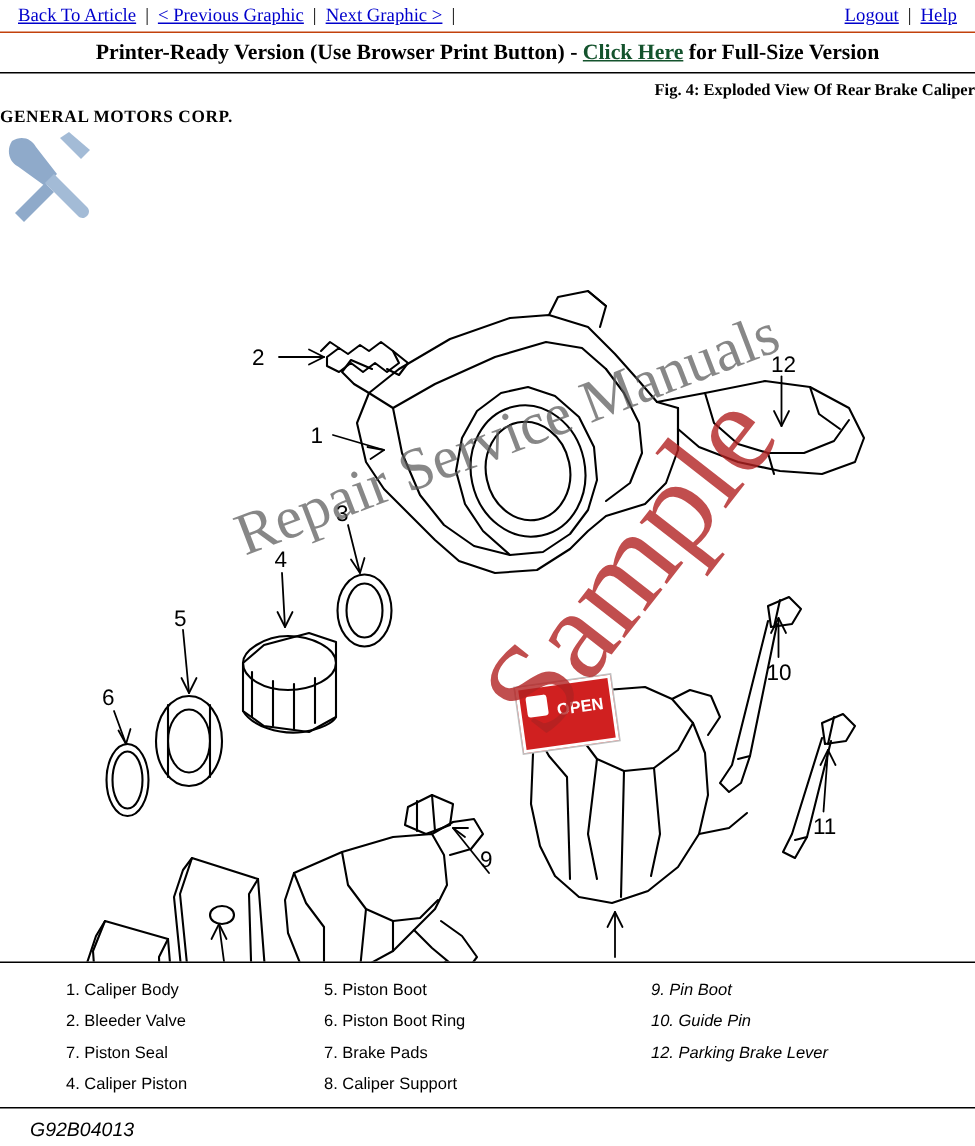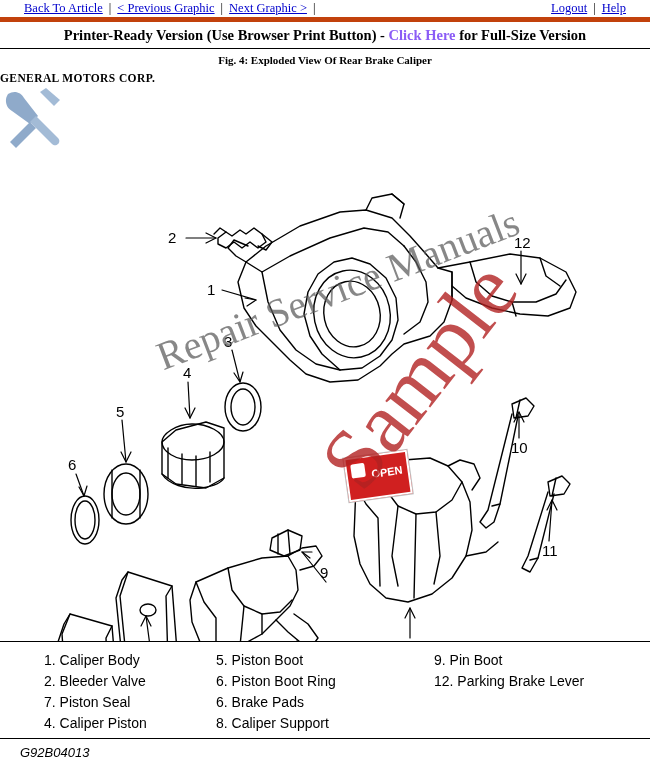--- a/index.html
+++ b/index.html
@@ -18,26 +18,26 @@
 
   .page {
     width: 650px;
     height: 764px;
     position: relative;
   }
 
   
   .topnav {
     height: 22px;
-    border-bottom: 5px solid #c2410c;
+    border-bottom: 1px solid #c2410c;
     display: flex;
     align-items: center;
     font-family: "Liberation Serif", serif;
     font-size: 12.5px;
-    padding: 0 24px;
+    padding: 0 12px;
     box-sizing: border-box;
   }
   .topnav .left {
     display: flex;
     align-items: center;
     gap: 0px;
   }
   .topnav .right {
     margin-left: auto;
     display: flex;
@@ -58,31 +58,32 @@
 
   
   .printline {
     text-align: center;
     font-weight: bold;
     font-size: 14.5px;
     padding-top: 5px;
     line-height: 17px;
   }
   .printline .clickhere {
-    color: #8b5cf6;
+    color: #14532d;
+    text-decoration: underline;
     cursor: pointer;
     font-weight: bold;
   }
   .headrule {
     border-bottom: 1px solid #000;
     margin-top: 4px;
   }
 
   .figtitle {
-    text-align: center;
+    text-align: right;
     font-weight: bold;
     font-size: 11px;
     padding-top: 5px;
   }
   .corpname {
     text-align: left;
     font-weight: bold;
     font-size: 11.5px;
     letter-spacing: 0.4px;
     padding-top: 6px;
@@ -174,29 +175,29 @@
     pointer-events: none;
   }
 
   
   .legend {
     border-top: 1px solid #000;
     margin: 0 0 0 0;
     padding: 8px 0 4px 0;
     display: flex;
     font-family: "Liberation Sans", sans-serif;
-    font-size: 14px;
+    font-size: 11px;
     line-height: 21px;
   }
   .legend .col {
     box-sizing: border-box;
   }
   .legend .col1 { width: 210px; padding-left: 44px; }
   .legend .col2 { width: 220px; padding-left: 6px; }
-  .legend .col3 { width: 220px; padding-left: 4px; }
+  .legend .col3 { width: 220px; padding-left: 4px; font-style: italic; }
   .legend .row { white-space: nowrap; }
 
   .figcode {
     border-top: 1px solid #000;
     padding: 6px 0 0 20px;
     font-family: "Liberation Sans", sans-serif;
     font-size: 13px;
     font-style: italic;
   }
 </style>
@@ -406,24 +407,25 @@
   <div class="legend">
     <div class="col col1">
       <div class="row">1. Caliper Body</div>
       <div class="row">2. Bleeder Valve</div>
       <div class="row">7. Piston Seal</div>
       <div class="row">4. Caliper Piston</div>
     </div>
     <div class="col col2">
       <div class="row">5. Piston Boot</div>
       <div class="row">6. Piston Boot Ring</div>
-      <div class="row">6. Brake Pads</div>
+      <div class="row">7. Brake Pads</div>
       <div class="row">8. Caliper Support</div>
     </div>
     <div class="col col3">
       <div class="row">9. Pin Boot</div>
+      <div class="row">10. Guide Pin</div>
       <div class="row">12. Parking Brake Lever</div>
     </div>
   </div>
 
   <div class="figcode">G92B04013</div>
 
 </div>
 
 </body></html>

